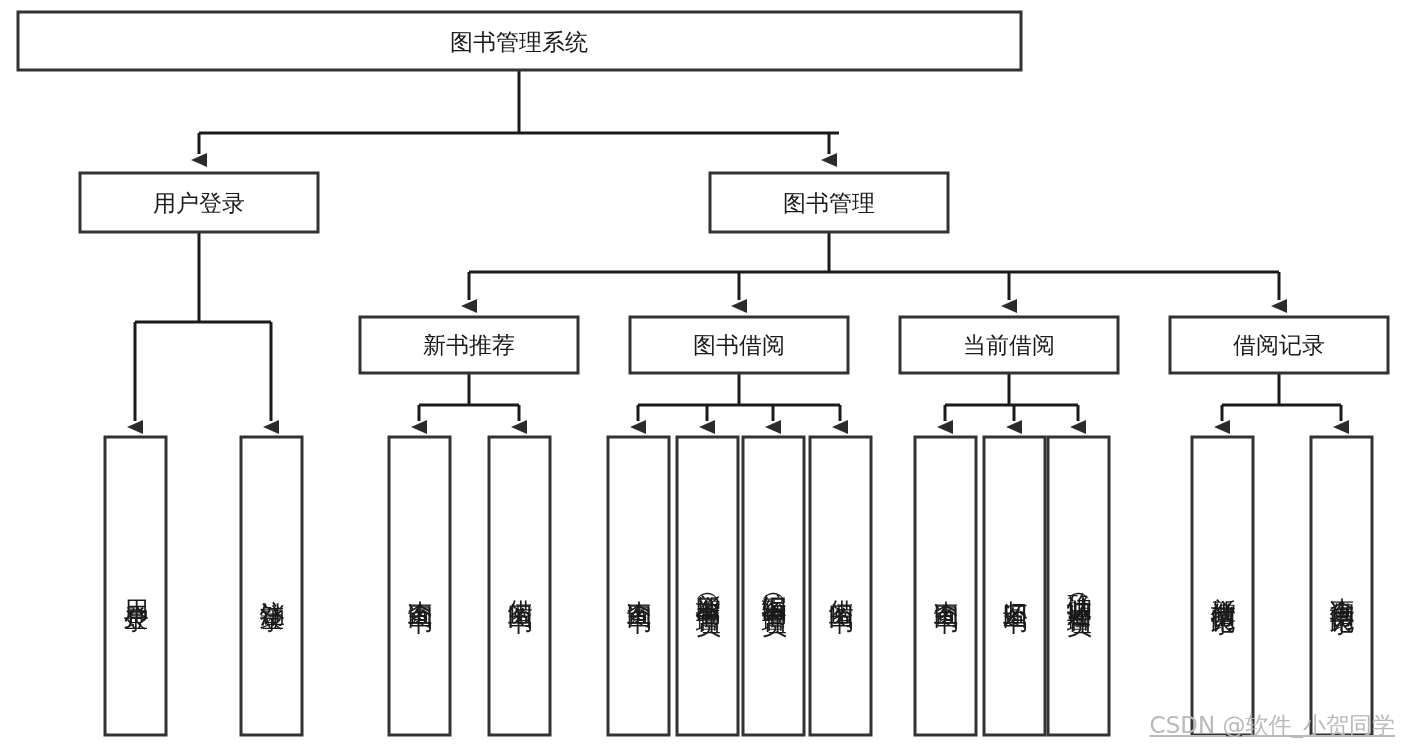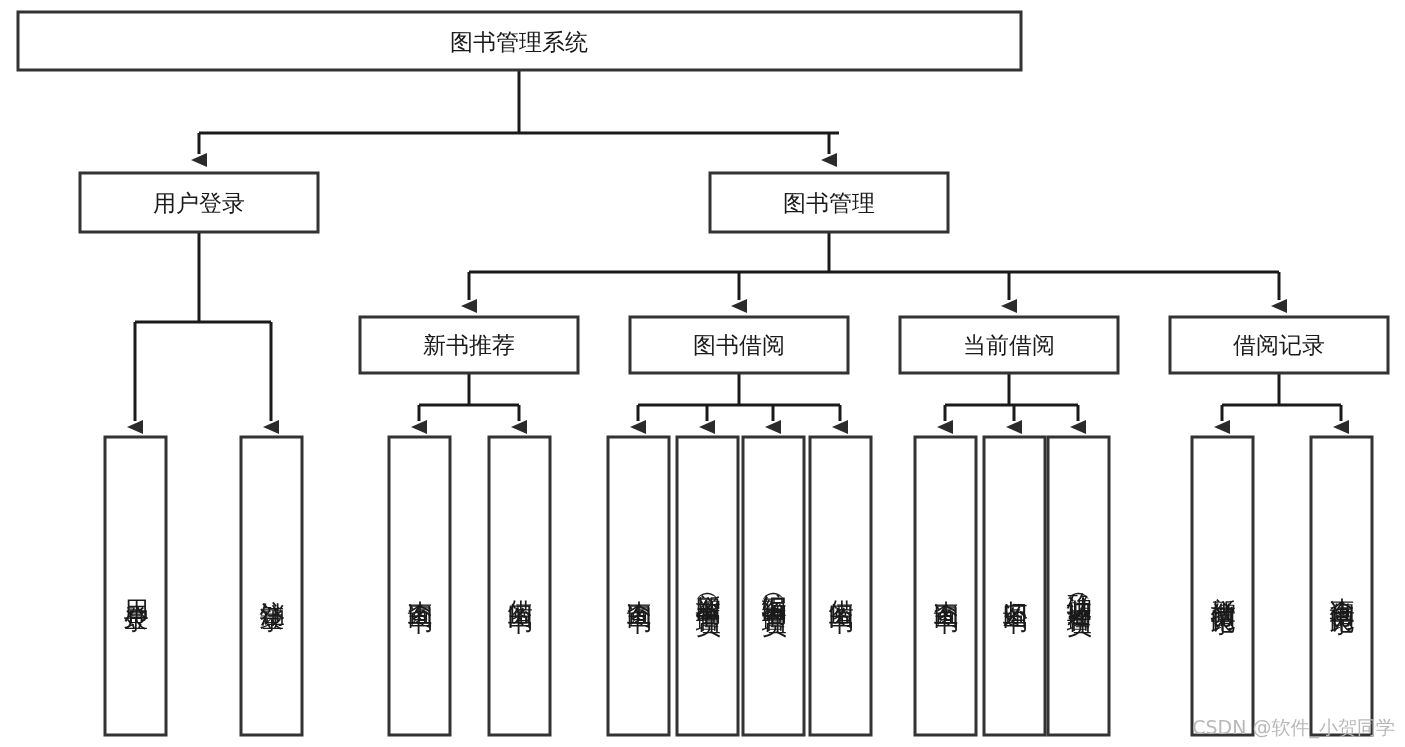--- a/index.html
+++ b/index.html
@@ -62,24 +62,25 @@
     color: #1a1a1a;
     letter-spacing: 3px;
     text-align: center;
     white-space: nowrap;
   }
   .watermark {
     position: absolute;
     right: 10px;
     bottom: 6px;
     font-family: "DejaVu Sans", "Liberation Sans", sans-serif;
-    font-size: 19px;
+    font-size: 23px;
     color: #b9b9b9;
     white-space: nowrap;
     user-select: none;
+    text-decoration: underline;
   }
 </style>
 </head>
 <body>
 
 <div id="diagram-root">
   <svg class="diagram-canvas" viewBox="0 0 1405 747" xmlns="http://www.w3.org/2000/svg">
     <defs>
       <marker id="arrow" markerWidth="14" markerHeight="16" refX="1" refY="8" orient="auto" markerUnits="userSpaceOnUse">
         <path d="M0,0 L14,0 L7,16 Z" class="arrow-head"></path>

